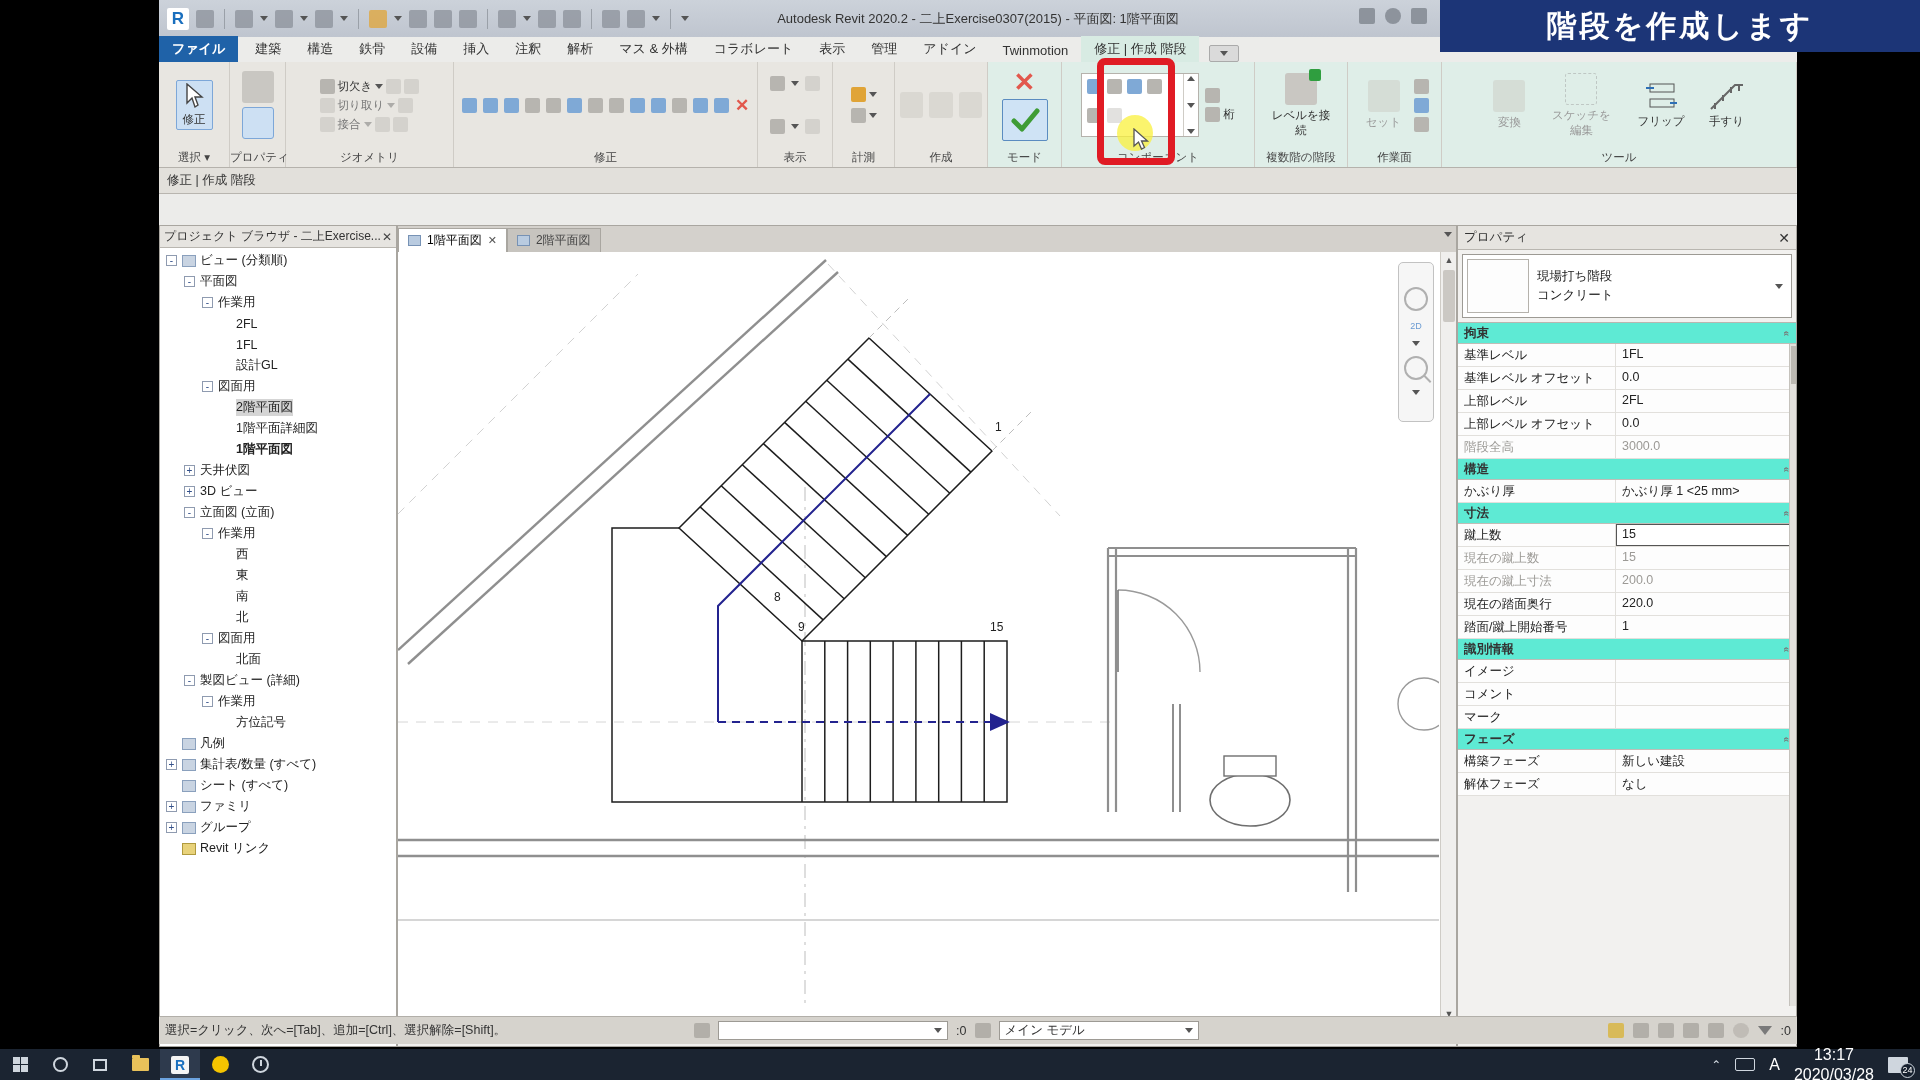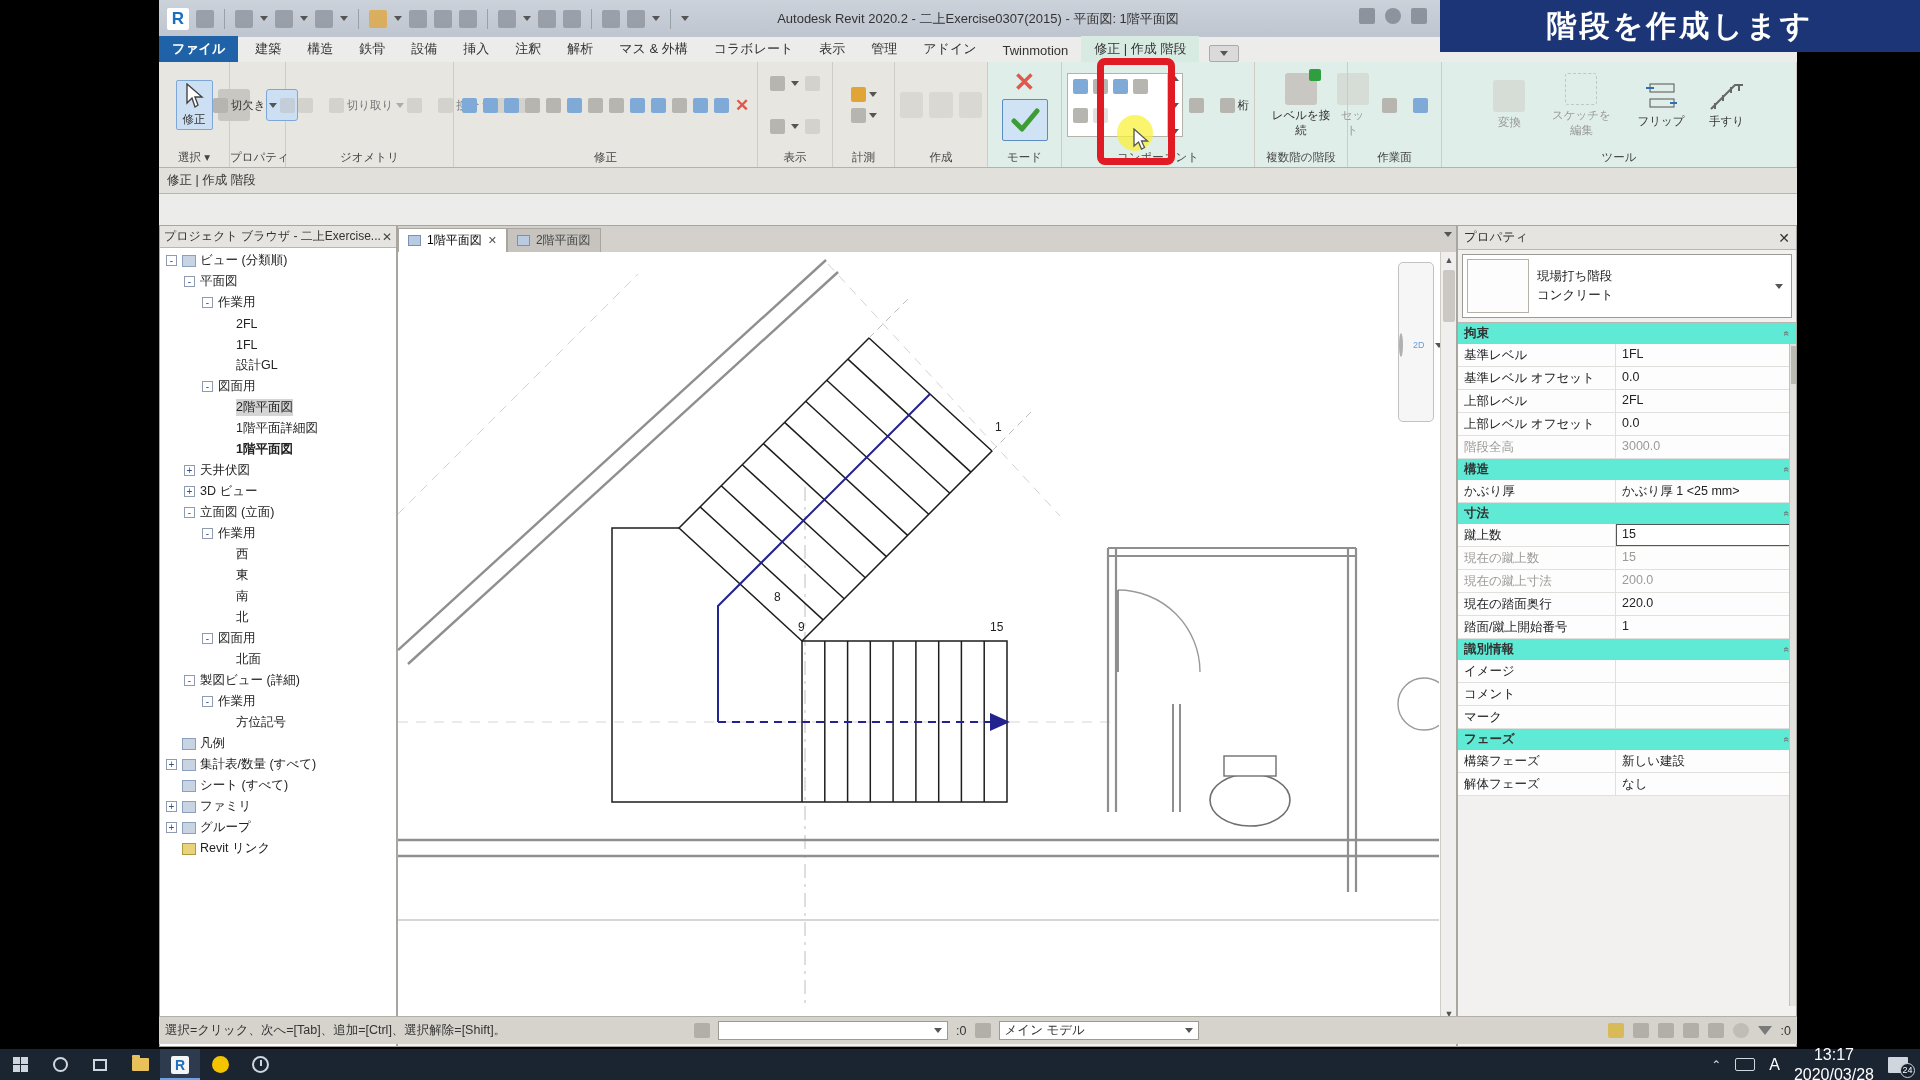--- a/index.html
+++ b/index.html
@@ -46,21 +46,21 @@
   .bigbtn.sel { background:#cde0f3; border:1px solid #7da7d8; }
   .bigbtn.dis { color:#9a9a9a; }
   .gicon { width:26px; height:26px; background:#c9c7c2; border-radius:3px; }
   .gicon.lg { width:32px; height:32px; }
   .gicon.dim { opacity:.45; }
   .minirow { display:flex; gap:3px; align-items:center; }
   .micon { width:15px; height:15px; background:#b7b5b0; border-radius:2px; }
   .micon.blue { background:#7fa9d6; }
   .micon.dim { opacity:.4; }
   .mlabel { font-size:11.5px; color:#777; white-space:nowrap; }
-  .col { display:flex; gap:16px; }
+  .col { display:flex; flex-direction:column; gap:4px; }
   .xred { color:#e2574c; font-size:26px; font-weight:bold; line-height:24px; }
 
   
   .checkbox-btn { width:46px; height:42px; background:#cfe3f5; border:1px solid #5b8cc0; border-radius:2px;
     display:flex; align-items:center; justify-content:center; position:relative; }
   #red-frame { position:absolute; left:938px; top:58px; width:78px; height:107px;
     border:7px solid #e01b24; border-radius:8px; z-index:40; pointer-events:none; }
   #cursor-hl { position:absolute; left:958px; top:115px; width:36px; height:36px; border-radius:50%;
     background:rgba(250,240,60,.75); z-index:41; }
   #cursor-arrow { position:absolute; left:972px; top:128px; z-index:42; }
@@ -96,21 +96,21 @@
   .vtab.inactive { background:#c7c4bf; color:#444; }
   .vtab .ic { width:13px; height:11px; background:#b9cbe0; border:1px solid #7792b5; }
   .vtab .x { font-size:11px; color:#555; }
   #vtabs-dd { position:absolute; right:4px; top:6px; }
   #draw { flex:1; position:relative; background:#fff; overflow:hidden; }
   #draw svg { position:absolute; left:0; top:0; }
   #vscroll { position:absolute; right:0; top:0; width:16px; height:100%; background:#f0efed; border-left:1px solid #cfccc6; }
   .sbtn { width:16px; height:16px; font-size:9px; color:#555; text-align:center; line-height:16px; }
   #vthumb { position:absolute; left:2px; top:18px; width:12px; height:52px; background:#cbc8c3; border-radius:2px; }
   #navwheel { position:absolute; right:22px; top:10px; width:36px; height:160px; background:#f6f6f6;
-    border:1px solid #c2c2c2; border-radius:5px; display:flex; align-items:center; padding-top:6px; gap:10px; }
+    border:1px solid #c2c2c2; border-radius:5px; display:flex; flex-direction:column; align-items:center; padding-top:24px; gap:10px; }
   .nw { width:24px; height:24px; border:2px solid #b0b0b0; border-radius:50%; position:relative; }
   .nw.mag::after { content:""; position:absolute; width:9px; height:2px; background:#b0b0b0;
     transform:rotate(45deg); right:-6px; bottom:-2px; }
   .nw2d { font-size:9px; color:#6b9bd2; }
 
   
   #viewbar { height:24px; background:#f0efed; border-top:1px solid #cfccc6; display:flex; align-items:center;
     gap:6px; padding:0 8px; font-size:12px; color:#333; }
   .vb-ic { width:17px; height:15px; background:#c2c0bb; border-radius:2px; }
   .vb-ic.c1{background:#e8e6e2;border:1px solid #999}.vb-ic.c2{background:#d7e4f2;border:1px solid #8aa5c5}

